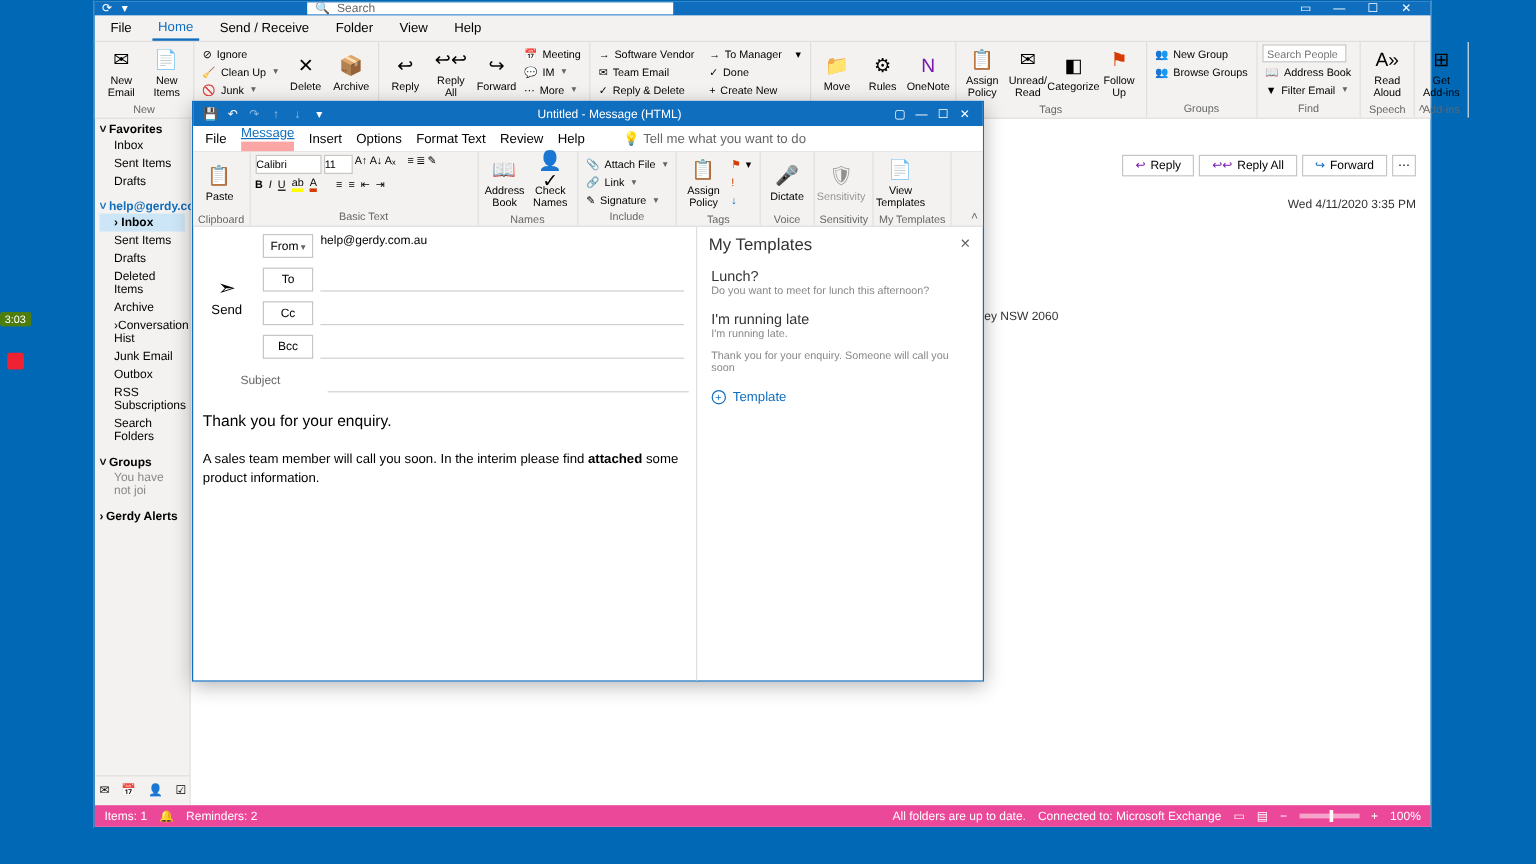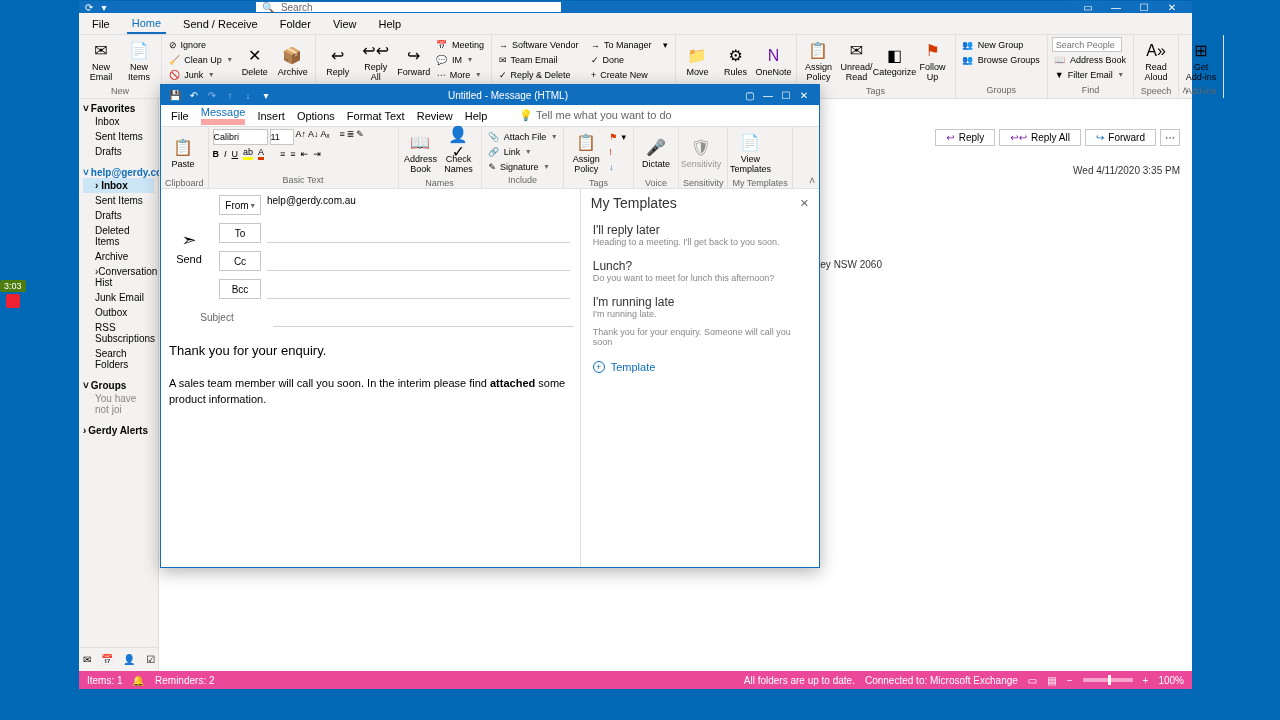--- a/index.html
+++ b/index.html
@@ -49,21 +49,21 @@
 
 .statusbar { height: 18px; background: #ec4899; color: #fff; font-size: 10px; display: flex; align-items: center; padding: 0 8px; gap: 10px; }
 .statusbar .spacer { flex: 1; }
 
 
 .compose { position: absolute; left: 160px; top: 84px; width: 660px; height: 484px; background: #fff; border: 1px solid #106ebe; box-shadow: 0 4px 16px rgba(0,0,0,0.3); display: flex; flex-direction: column; z-index: 10; }
 .compose-titlebar { height: 20px; background: #106ebe; color: #fff; display: flex; align-items: center; padding: 0 6px; font-size: 10px; }
 .compose-titlebar .ic { width: 18px; text-align: center; }
 .compose-titlebar .spacer { flex: 1; }
 .compose-menu { height: 22px; background: #fff; display: flex; align-items: center; padding: 0 10px; gap: 12px; font-size: 11px; border-bottom: 1px solid #e1dfdd; }
-.compose-menu .tab.active { color: #106ebe; border-bottom: 6px solid #fca5a5; padding-bottom: 1px; }
+.compose-menu .tab.active { color: #106ebe; border-bottom: 8px solid #fca5a5; padding-bottom: 1px; text-decoration: underline; }
 .compose-ribbon { height: 62px; background: #f3f2f1; display: flex; border-bottom: 1px solid #e1dfdd; font-size: 9px; position: relative; }
 
 .compose-body { flex: 1; display: flex; }
 .fields { width: 420px; display: flex; flex-direction: column; }
 .field-row { display: flex; align-items: center; padding: 2px 6px; gap: 6px; }
 .send-col { width: 48px; display: flex; flex-direction: column; align-items: center; justify-content: center; gap: 2px; }
 .fld-btn { border: 1px solid #c8c6c4; background: #fff; width: 42px; height: 20px; font-size: 10px; display: flex; align-items: center; justify-content: center; }
 .fld-input { flex: 1; border: none; border-bottom: 1px solid #d0d0d0; font-size: 10px; height: 20px; background: transparent; }
 .header-grid { display: flex; padding: 4px; }
 .addr-col { flex: 1; display: flex; flex-direction: column; gap: 4px; }
@@ -75,21 +75,21 @@
 .templates { width: 240px; border-left: 1px solid #e1dfdd; display: flex; flex-direction: column; }
 .templates-h { display: flex; align-items: center; justify-content: space-between; padding: 6px 10px; font-size: 14px; color: #333; }
 .tpl-item { padding: 6px 12px; cursor: pointer; }
 .tpl-title { font-size: 12px; color: #333; }
 .tpl-prev { font-size: 9px; color: #888; }
 .tpl-add { padding: 8px 12px; color: #106ebe; font-size: 11px; display: flex; align-items: center; gap: 6px; }
 
 .plus-circle { width: 12px; height: 12px; border: 1px solid #106ebe; border-radius: 50%; display: inline-flex; align-items: center; justify-content: center; font-size: 9px; line-height: 1; }
 
 
-.clock {position:absolute; left:0; top:280px; background:#4d7c0f; color:#fff; font-size:9px; padding:1px 4px; border-radius:2px;}
+.clock {position:absolute; left:0; top:260px; background:#4d7c0f; color:#fff; font-size:9px; padding:1px 4px; border-radius:2px;}
 .rec {position:absolute; left:6px; top:294px; width:14px; height:14px; background:#e23; border-radius:2px;}
 
 .chev::after { content: "▾"; font-size: 8px; margin-left: 2px; color: #666; }
 </style>
 </head>
 <body>
 
 <div class="clock">3:03</div>
 <div class="rec"></div>
 
@@ -596,24 +596,20 @@
         </div>
       </div>
     </div>
 
     <div class="templates">
       <div class="templates-h">
         <span>My Templates</span>
         <span style="font-size:11px;color:#666">✕</span>
       </div>
       <div class="tpl-item">
-        <div class="tpl-title">I'll reply later</div>
-        <div class="tpl-prev">Heading to a meeting. I'll get back to you soon.</div>
-      </div>
-      <div class="tpl-item">
         <div class="tpl-title">Lunch?</div>
         <div class="tpl-prev">Do you want to meet for lunch this afternoon?</div>
       </div>
       <div class="tpl-item">
         <div class="tpl-title">I'm running late</div>
         <div class="tpl-prev">I'm running late.</div>
       </div>
       <div class="tpl-item" style="padding-top:2px">
         <div class="tpl-prev">Thank you for your enquiry. Someone will call you soon</div>
       </div>

